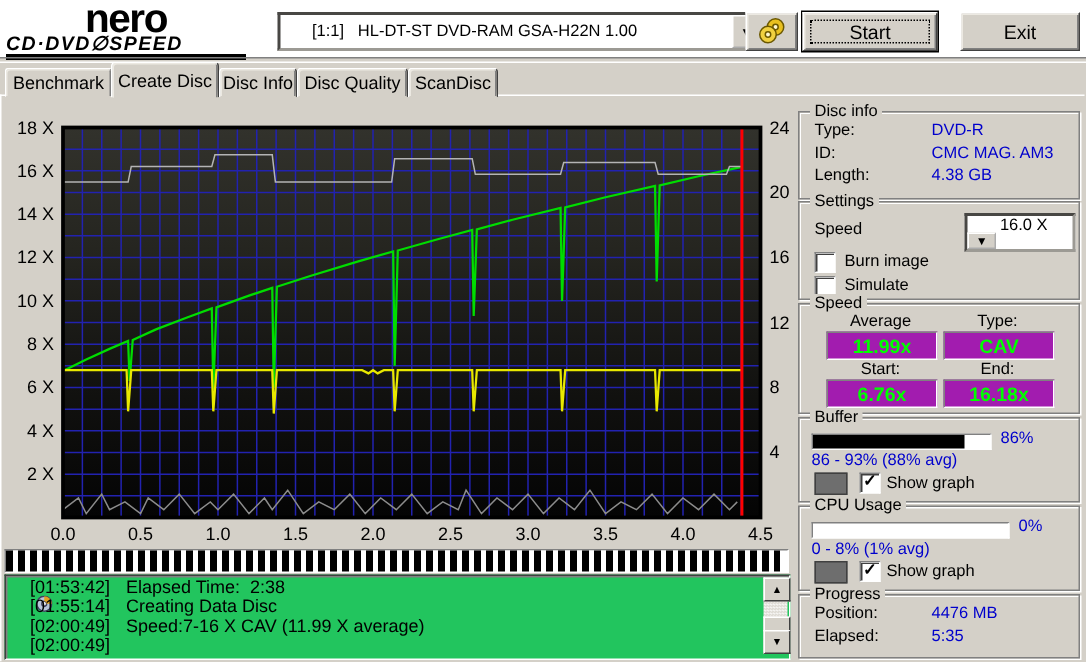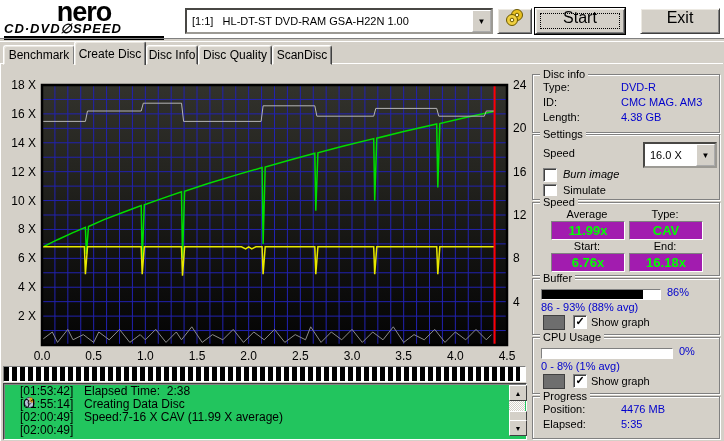--- a/index.html
+++ b/index.html
@@ -11,25 +11,25 @@
   .header{left:0;top:0;width:724px;height:38px;background:#ffffff;}
   .header-divider{left:0;top:38px;width:724px;height:2px;border-top:1px solid #808080;border-bottom:1px solid #ffffff;}
   .logo{left:4px;top:1px;width:160px;}
   .logo-line1{font-size:27px;font-weight:bold;letter-spacing:-1px;text-align:center;line-height:22px;}
   .logo-line2{font-size:13px;font-weight:bold;font-style:italic;letter-spacing:1px;border-bottom:4px solid #000;padding-bottom:1px;line-height:12px;}
 
   .combo{background:#fff;border:2px inset #9c9a94;display:flex;align-items:center;}
   .combo-text{flex:1;padding-left:5px;white-space:pre;overflow:hidden;}
   .combo-arrow{width:17px;align-self:stretch;background:#d4d0c8;border:1px outset #fff;
                display:flex;align-items:center;justify-content:center;font-size:8px;}
-  .drive-combo{left:185px;top:8px;width:304px;height:22px;}
+  .drive-combo{left:185px;top:8px;width:304px;height:22px;padding-left:16px;}
 
   .btn{background:#d4d0c8;border:1px solid;border-color:#ffffff #404040 #404040 #ffffff;
        box-shadow:inset 1px 1px 0 #ece9e2, inset -1px -1px 0 #808080;
-       display:flex;align-items:flex-start;justify-content:center;font-size:16px;cursor:default;}
+       display:flex;align-items:center;justify-content:center;font-size:13px;cursor:default;}
   .btn-default{box-shadow:0 0 0 1px #000, inset 1px 1px 0 #ece9e2, inset -1px -1px 0 #808080;}
   .btn-default .focus-rect{position:absolute;left:4px;top:4px;right:4px;bottom:4px;border:1px dotted #000;}
   .disc-btn{left:497px;top:8px;width:33px;height:24px;}
   .start-btn{left:535px;top:8px;width:88px;height:24px;}
   .exit-btn{left:640px;top:8px;width:78px;height:24px;}
 
   
   .tabpane{left:0;top:63px;width:722px;height:377px;border-top:1px solid #ffffff;border-left:1px solid #ffffff;background:#d4d0c8;}
   .tab{top:45px;height:18px;background:#d4d0c8;border:1px solid;border-color:#ffffff #404040 #d4d0c8 #ffffff;
        box-shadow:inset 1px 1px 0 #ece9e2, inset -1px 0 0 #808080;
@@ -222,26 +222,26 @@
   <span class="row-value" style="top:6px;">DVD-R</span>
   <span class="row-label" style="top:21px;">ID:</span>
   <span class="row-value" style="top:21px;">CMC MAG. AM3</span>
   <span class="row-label" style="top:36px;">Length:</span>
   <span class="row-value" style="top:36px;">4.38 GB</span>
 </div>
 
 <div class="abs group" style="left:532px;top:134px;width:186px;height:64px;">
   <span class="group-title">Settings</span>
   <span class="row-label" style="top:12px;">Speed</span>
-  <div class="combo-small" style="left:110px;top:7px;width:70px;">
+  <div class="combo-small" style="left:110px;top:7px;width:70px;flex-direction:column;">
     <span class="combo-text">16.0 X</span>
     <span class="combo-arrow">▼</span>
   </div>
   <span class="cb" style="left:10px;top:33px;"></span>
-  <span class="row-label" style="left:30px;top:33px;font-style:italic;">Burn image</span>
+  <span class="row-label" style="left:30px;top:33px;">Burn image</span>
   <span class="cb" style="left:10px;top:49px;"></span>
   <span class="row-label" style="left:30px;top:49px;">Simulate</span>
 </div>
 
 <div class="abs group" style="left:532px;top:202px;width:186px;height:72px;">
   <span class="group-title">Speed</span>
   <span class="led-label" style="left:18px;top:5px;">Average</span>
   <span class="led-label" style="left:96px;top:5px;">Type:</span>
   <div class="led" style="left:18px;top:18px;">11.99x</div>
   <div class="led" style="left:96px;top:18px;">CAV</div>

